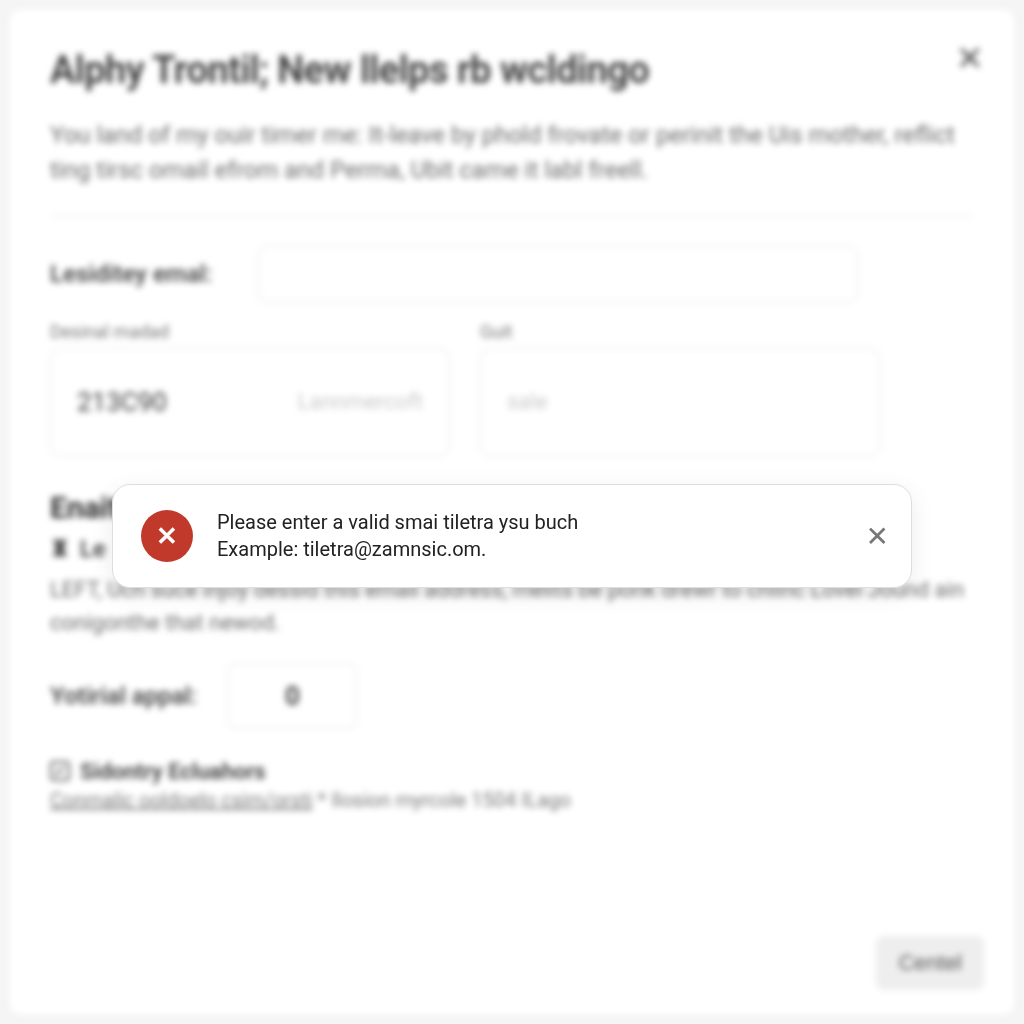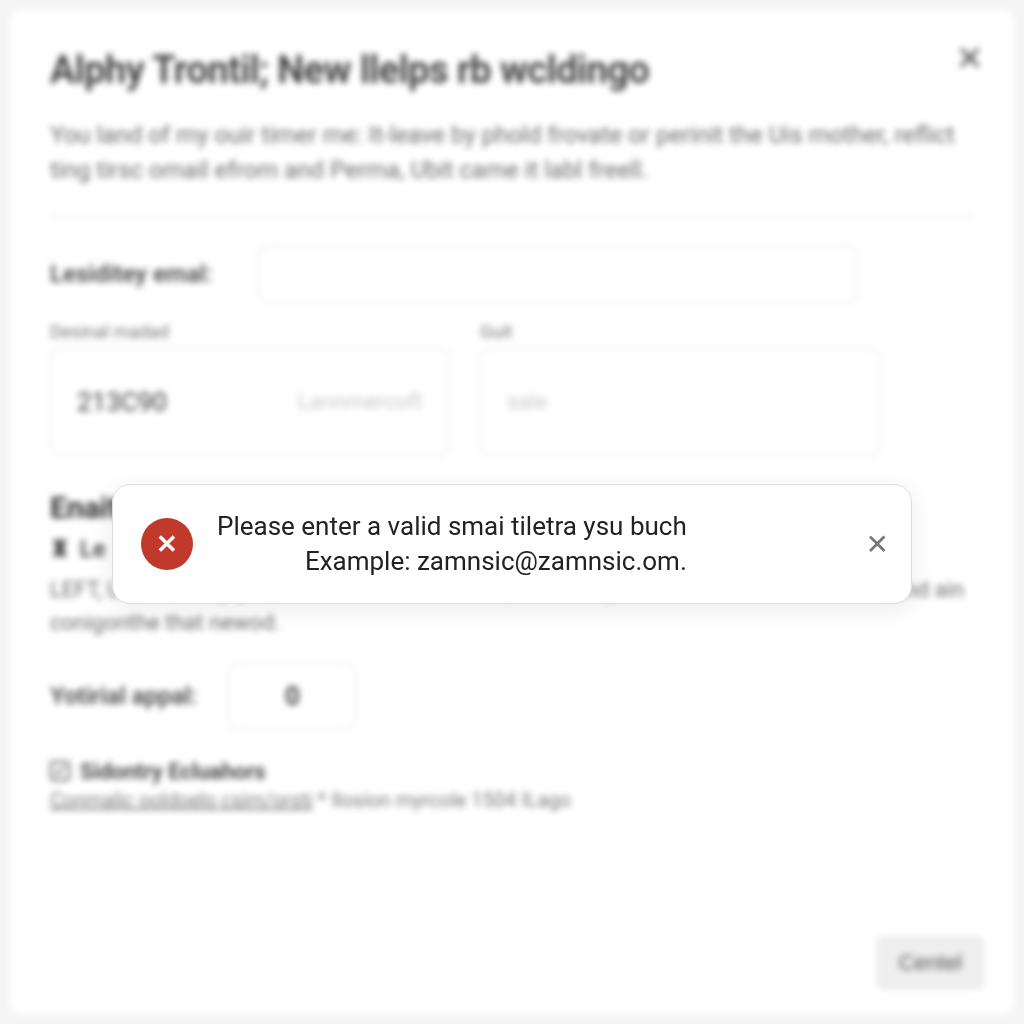--- a/index.html
+++ b/index.html
@@ -169,24 +169,23 @@
   }
   .toast .err-icon {
     width: 52px; height: 52px;
     background: #c0392b;
     border-radius: 50%;
     display: flex; align-items: center; justify-content: center;
     color: #fff; font-size: 26px; font-weight: 700;
     flex-shrink: 0;
   }
   .toast .msg {
-    font-size: 26px;
+    font-size: 20px;
     line-height: 1.35;
     color: #222;
-    text-align: right;
   }
   .toast .dismiss {
     position: absolute;
     right: 22px; top: 50%;
     transform: translateY(-50%);
     font-size: 28px;
     color: #777;
     cursor: pointer;
     background: none; border: none;
   }
@@ -242,16 +241,16 @@
 
   <div class="footer">
     <button class="cancel-btn">Centel</button>
   </div>
 </div>
 
 <div class="toast">
   <div class="err-icon">✕</div>
   <div class="msg">
     <span>Please enter a valid smai tiletra ysu buch</span><br>
-    <span>Example: zamnsic@zamnsic.om.</span>
+    <span>Example: tiletra@zamnsic.om.</span>
   </div>
   <button class="dismiss">✕</button>
 </div>
 
 </body></html>

